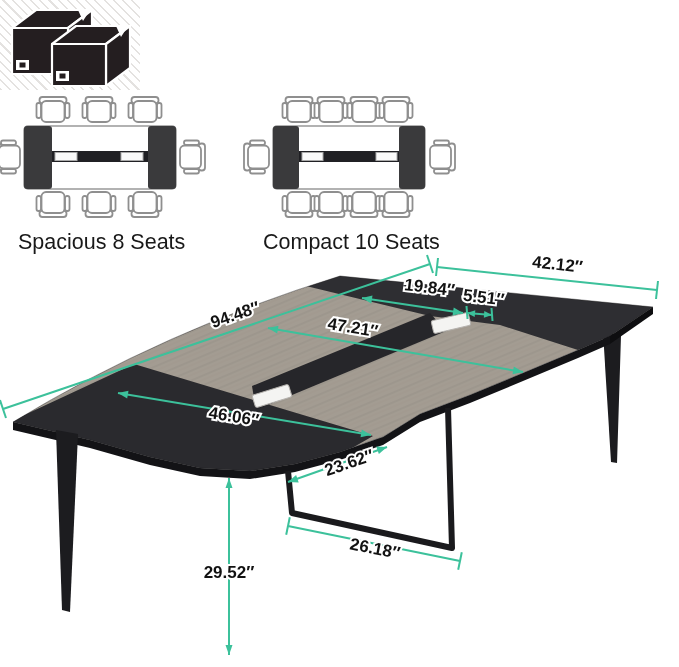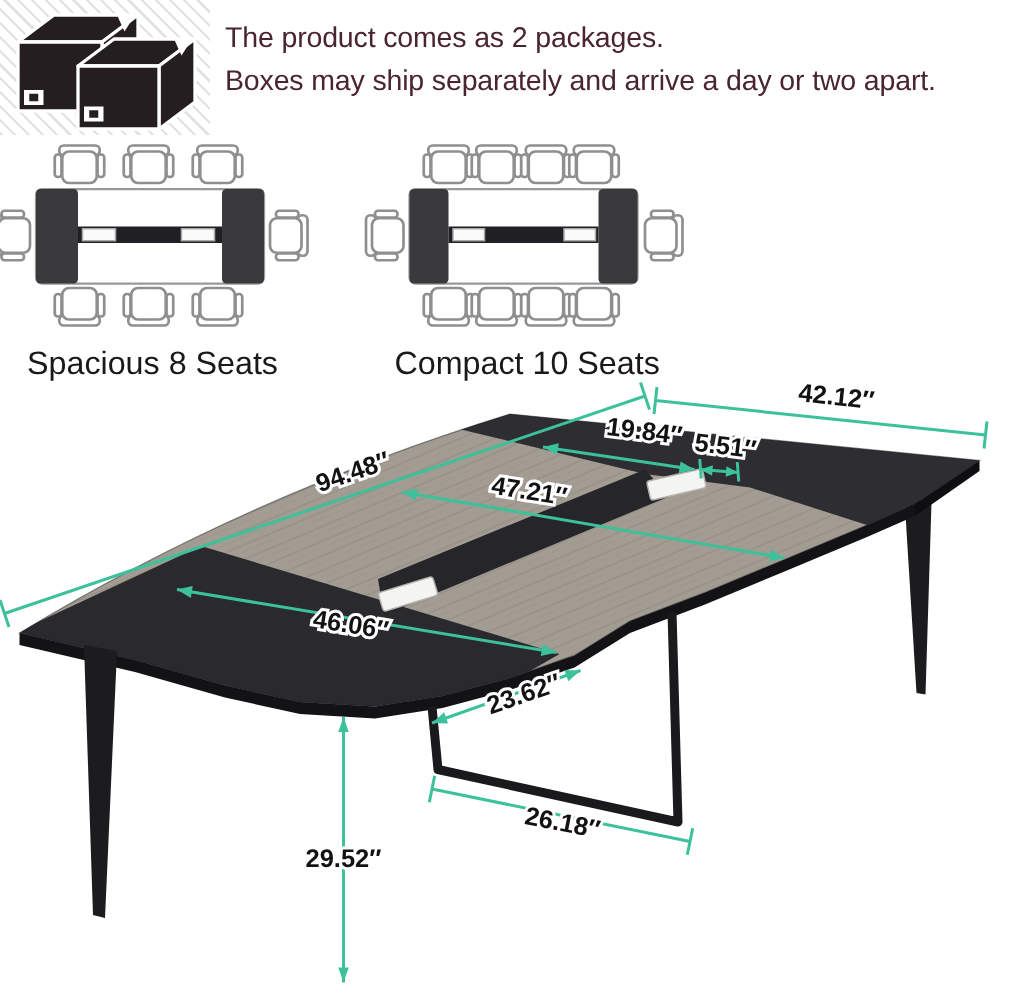--- a/index.html
+++ b/index.html
@@ -37,24 +37,20 @@
         <rect x="19.5" y="62.5" width="6" height="5" fill="#241E20"></rect>
         <g fill="#241E20" stroke="#ffffff" stroke-width="2.2" stroke-linejoin="round">
           <path d="M52,44 L76,26 L130,26 L106,44 Z"></path>
           <path d="M106,44 L130,26 L130,68 L106,86 Z"></path>
           <path d="M52,44 L106,44 L106,86 L52,86 Z"></path>
         </g>
         <path d="M116,26 L128,26 L121,37 Z" fill="#ffffff"></path>
         <rect x="56" y="71" width="13" height="10" fill="#ffffff"></rect>
         <rect x="59.5" y="73.5" width="6" height="5" fill="#241E20"></rect>
       </svg>
-    </div>
-    <div class="notice">
-      <div>The product comes as 2 packages.</div>
-      <div>Boxes may ship separately and arrive a day or two apart.</div>
     </div>
   </div>
 
   <svg class="gfx" width="679" height="667" viewBox="0 0 679 667">
     <defs>
       <g id="chair" class="chair">
         <rect x="-13.5" y="-15" width="27" height="6.5" rx="3"></rect>
         <rect x="-16.5" y="-9" width="4.5" height="15" rx="2"></rect>
         <rect x="12" y="-9" width="4.5" height="15" rx="2"></rect>
         <rect x="-11.5" y="-11" width="23" height="21" rx="4.5"></rect>

